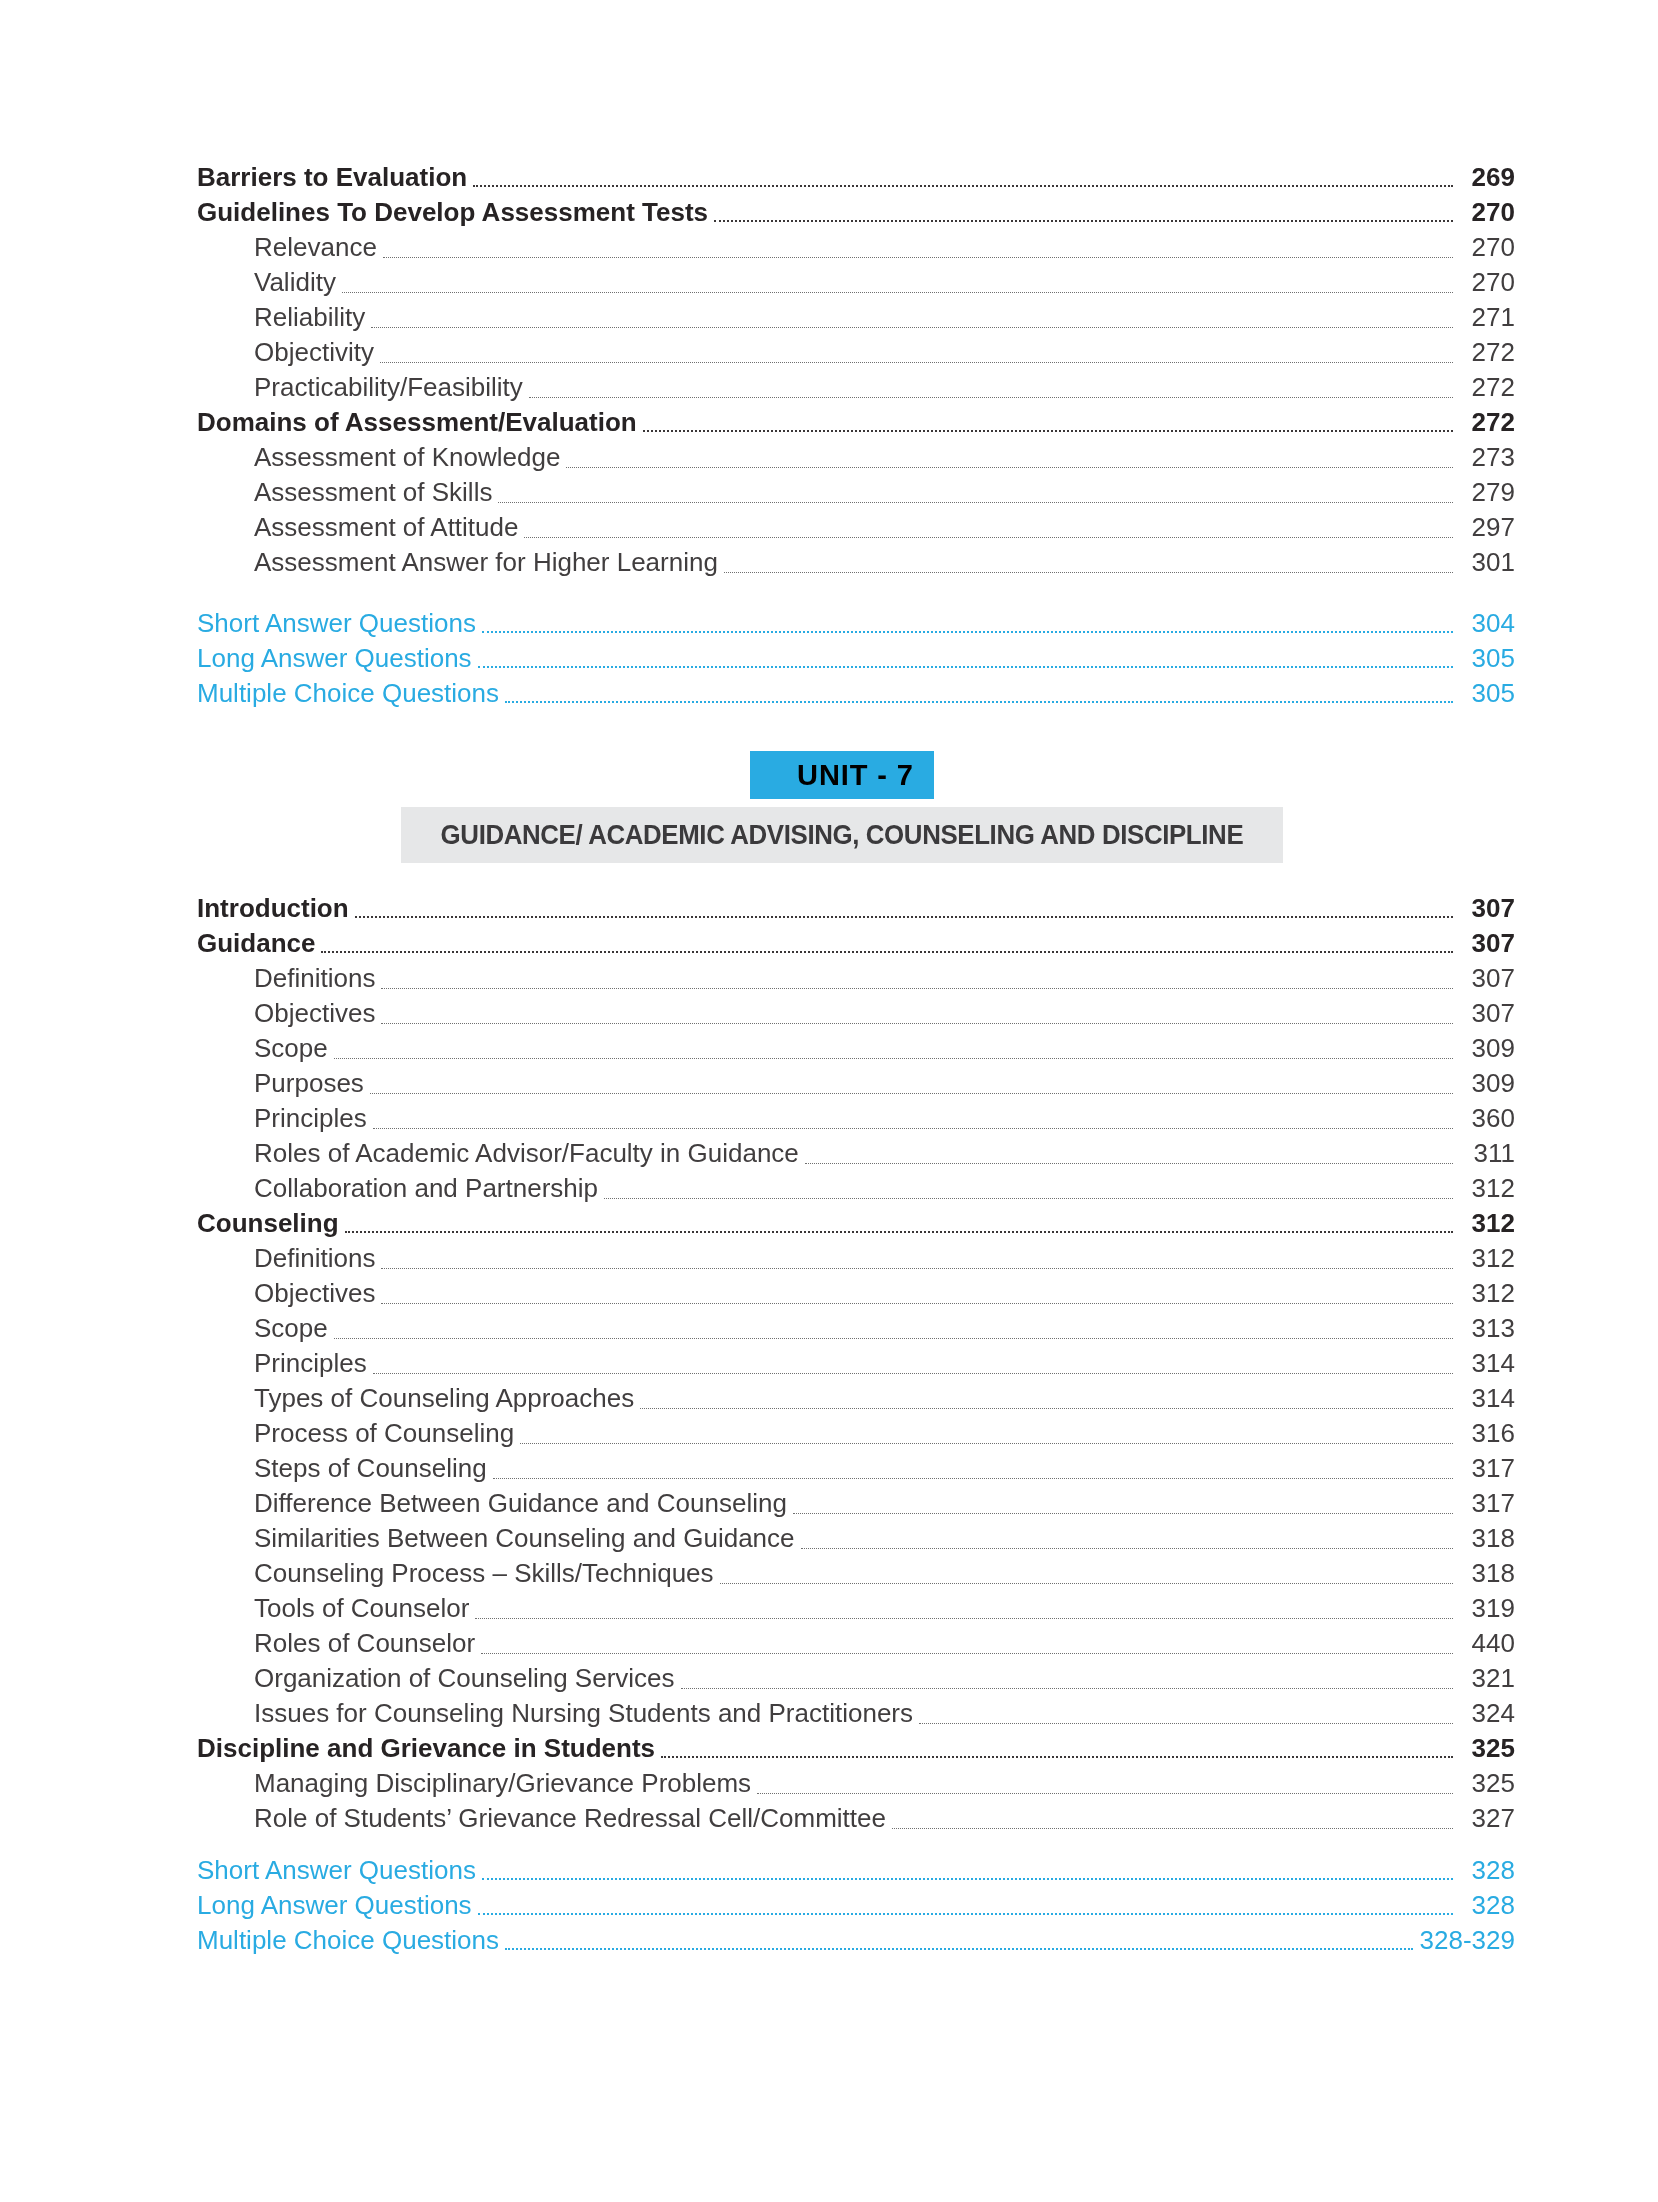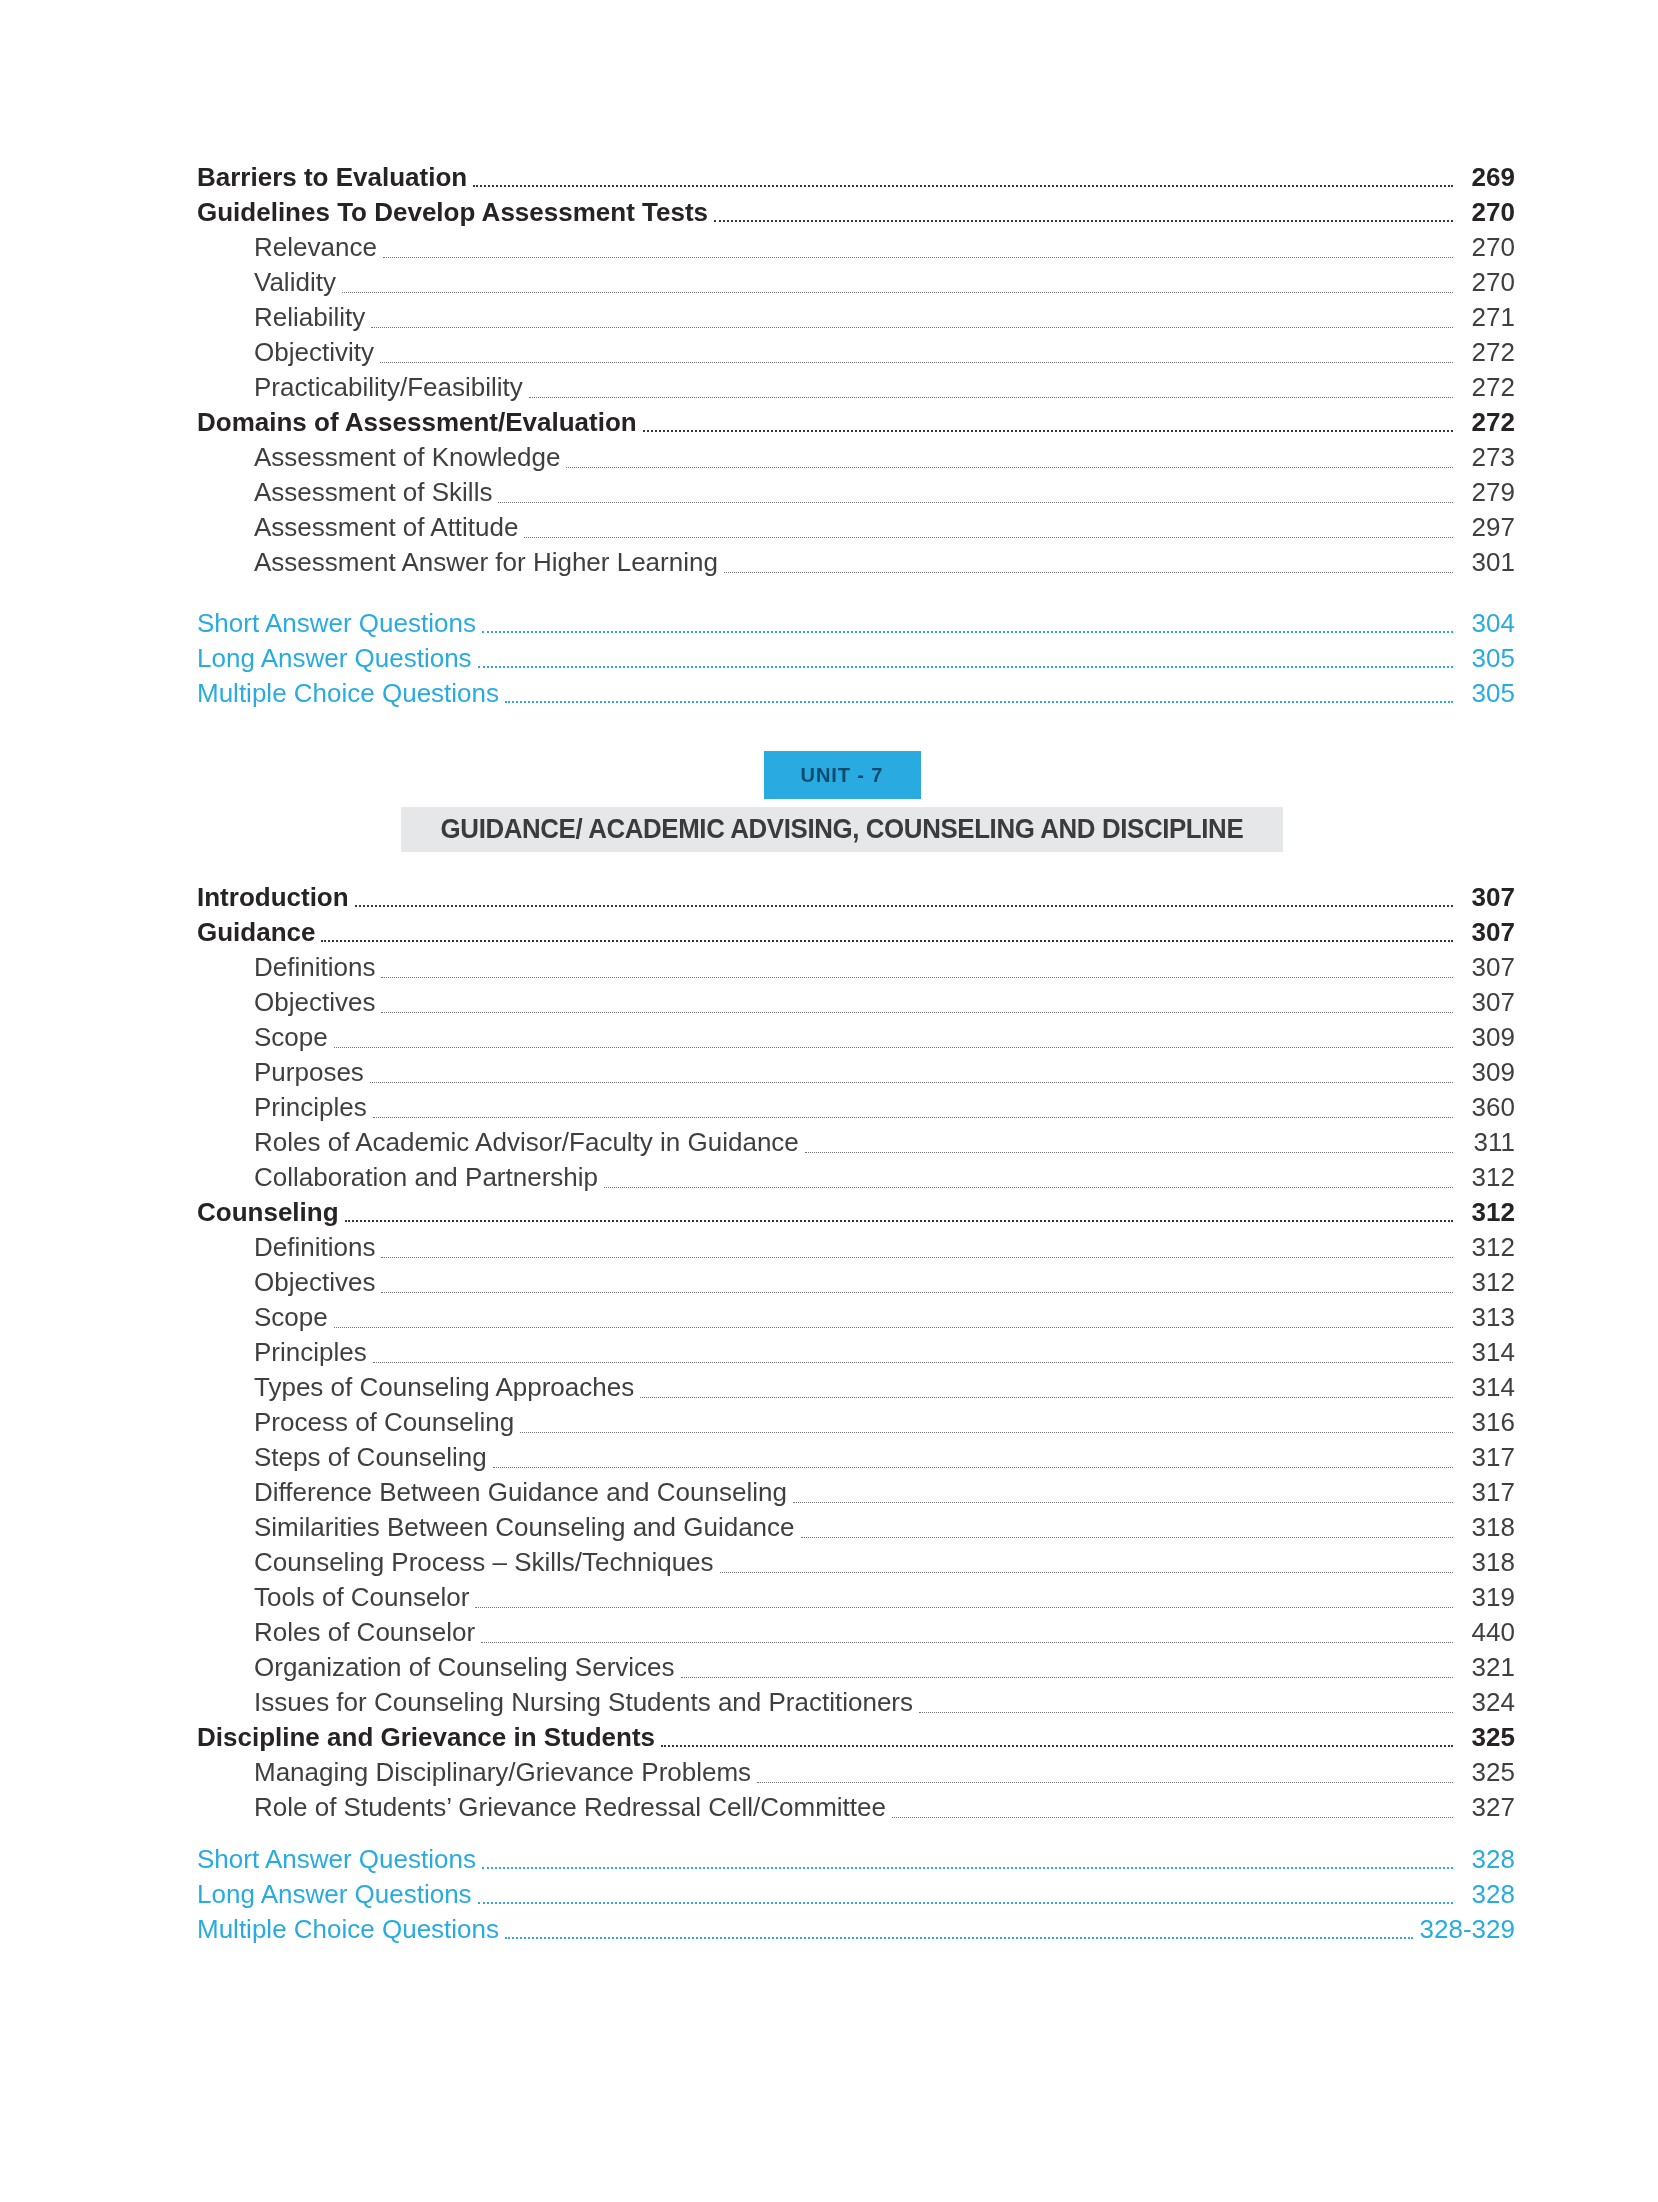--- a/index.html
+++ b/index.html
@@ -53,28 +53,29 @@
   
   .row.question{font-size:26px;font-weight:normal;color:var(--accent);}
   .row.question .leader{border-bottom:2.6px dotted var(--accent);}
   .row.gap{margin-top:26px;}
   .row.gap-sm{margin-top:17px;}
 
   .unit-badge{
     margin:40px auto 0 auto;
     width:157px;height:48px;
     background:var(--accent);
-    color:#0c4a6e;
-    font-size:20px;font-weight:bold;
+    color:#000000;
+    font-size:29px;font-weight:bold;
     display:flex;align-items:center;justify-content:center;
     letter-spacing:0.9px;
+    padding-left:27px;
   }
   .unit-bar{
     margin:7.7px auto 0 auto;
-    width:882px;height:45px;
+    width:882px;height:56px;
     background:var(--bar-bg);
     color:var(--bar-ink);
     font-size:27.5px;font-weight:bold;
     display:flex;align-items:center;justify-content:center;
     letter-spacing:-0.4px;
   }
   .unit-bar .bar-text{
     display:inline-block;
     transform:scaleX(0.94);
     transform-origin:center center;

